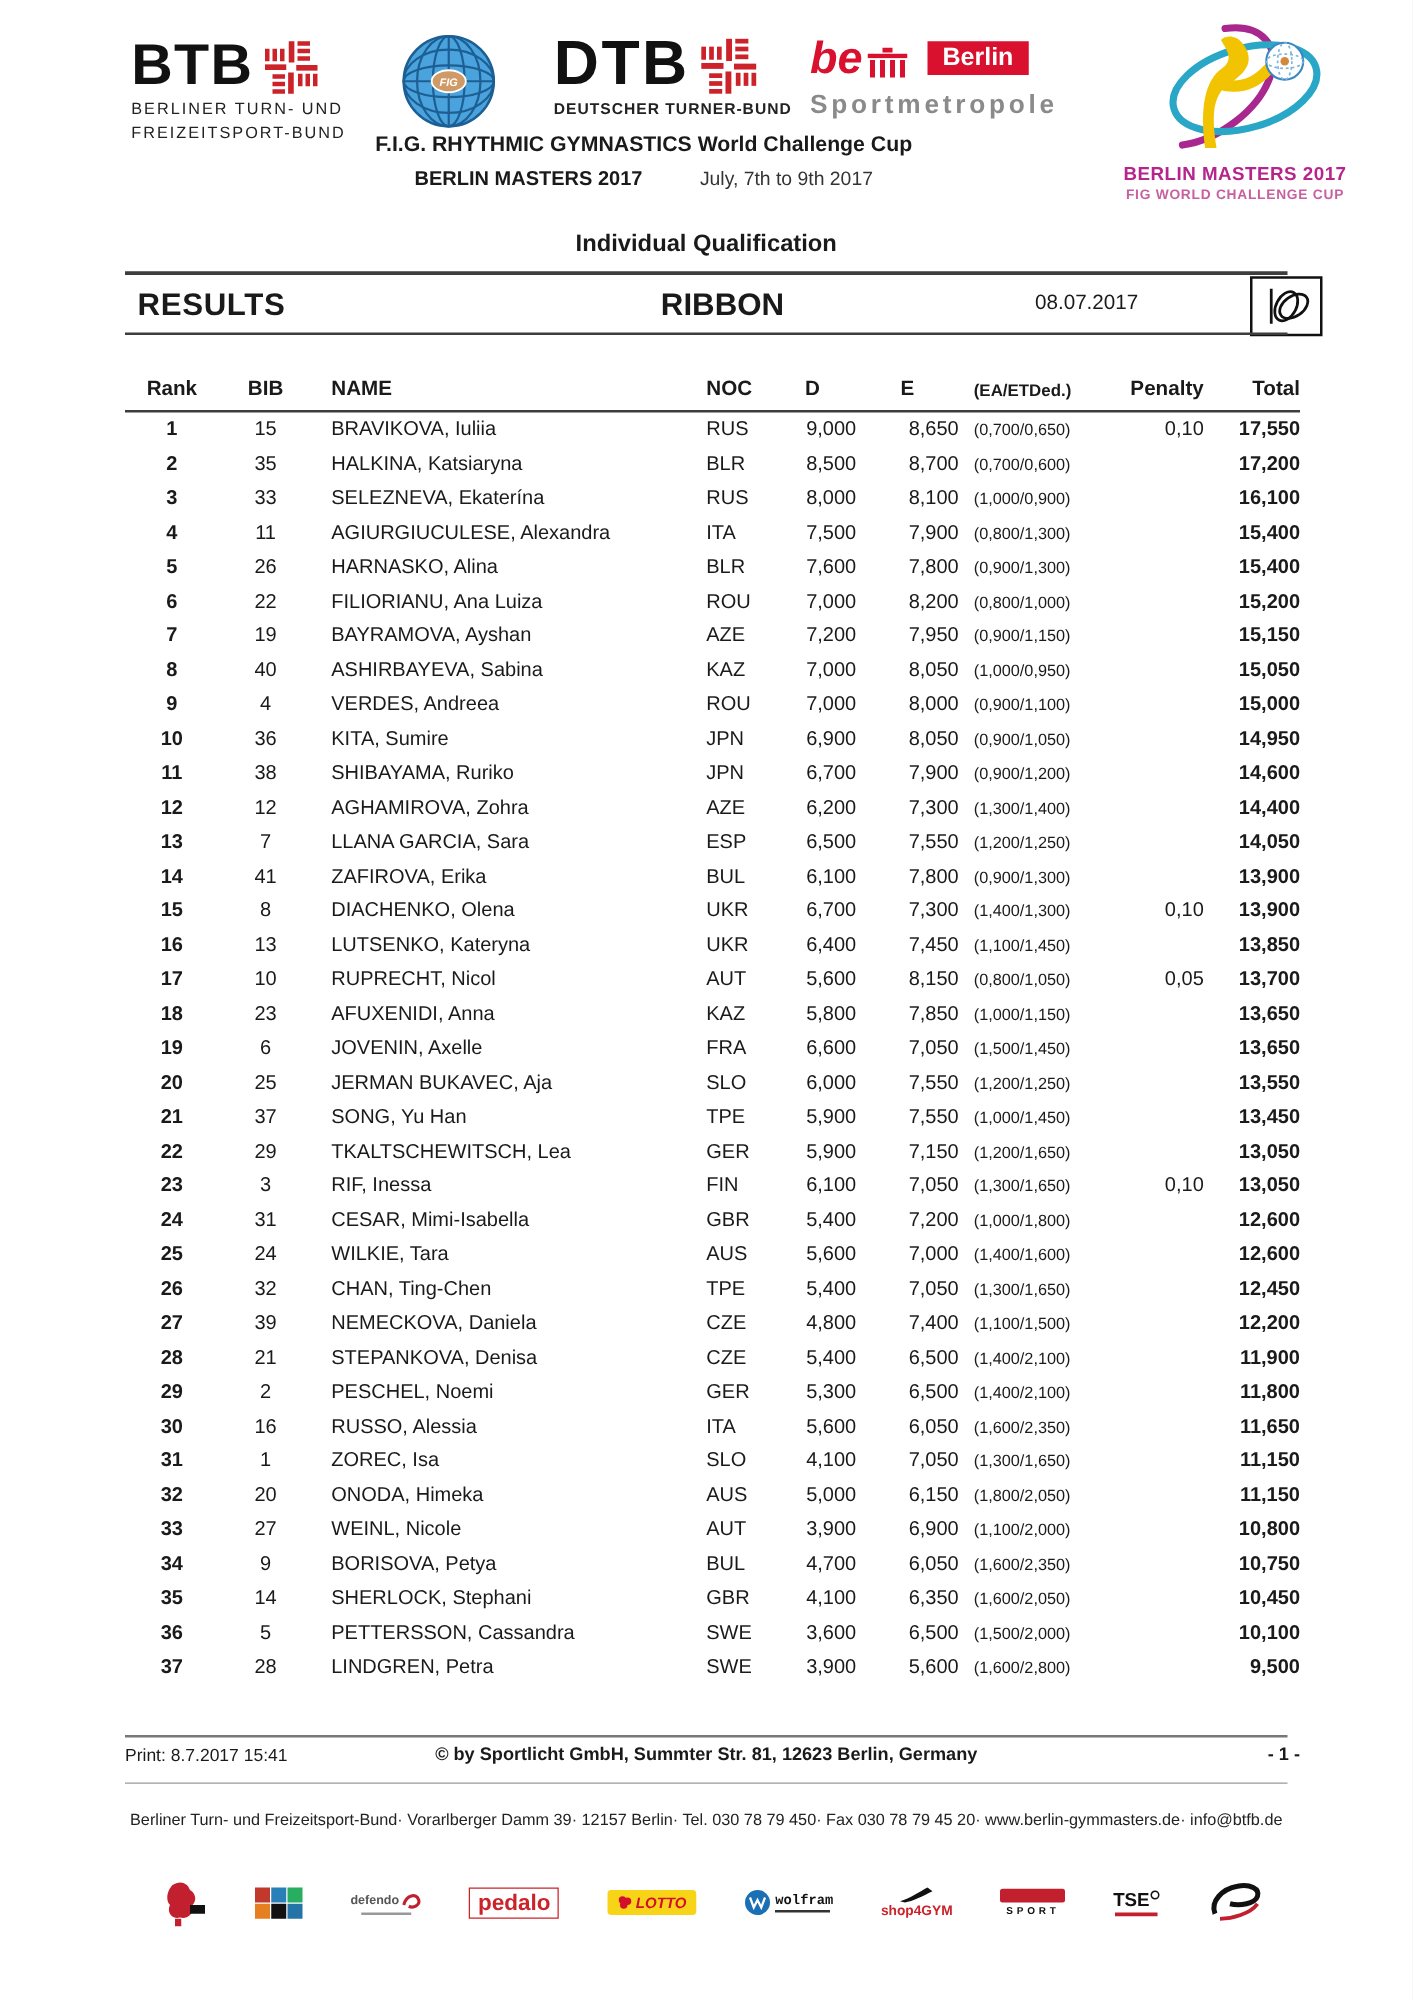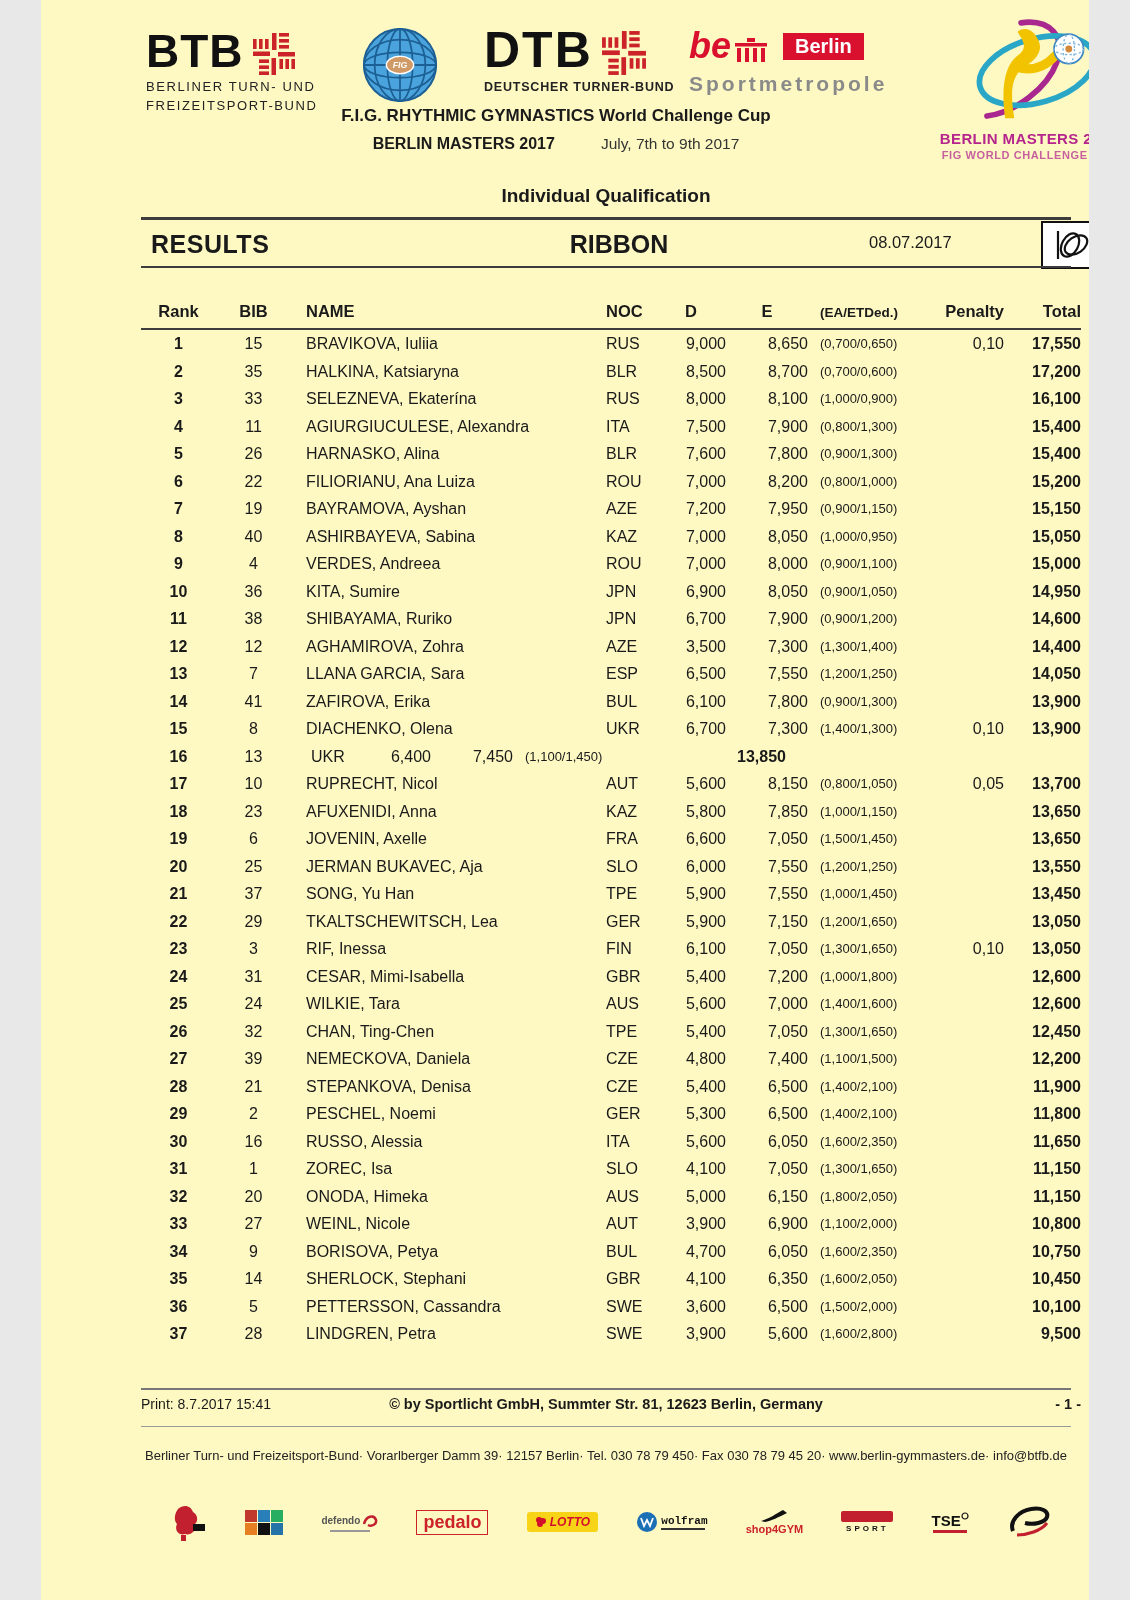--- a/index.html
+++ b/index.html
@@ -1,17 +1,17 @@
 <!DOCTYPE html>
 <html><head>
 <meta charset="utf-8">
 <style>
   * { box-sizing: border-box; margin: 0; padding: 0; }
   body { background: #e8e8e8; font-family: "Liberation Sans", "DejaVu Sans", sans-serif; }
-  .page { position: relative; width: 1048px; height: 1600px; background: #fef9c3; margin: 0 auto; color: #1a1a1a; overflow: hidden; }
+  .page { position: relative; width: 1130px; height: 1600px; background: #ffffff; margin: 0 auto; color: #1a1a1a; overflow: hidden; }
 
   
   .logo-btb { position: absolute; left: 105px; top: 30px; }
   .btb-row { display: flex; align-items: flex-start; }
   .btb-text { font-size: 46px; font-weight: 800; letter-spacing: 1px; line-height: 0.95; color: #111; }
   .turner-cross { margin-left: 8px; margin-top: 2px; }
   .btb-sub { font-size: 13px; letter-spacing: 1.6px; color: #222; line-height: 1.25; margin-top: 3px; }
 
   .logo-fig { position: absolute; left: 320px; top: 26px; text-align: right; }
 
@@ -353,21 +353,21 @@
       <div class="td c-ea">(0,900/1,200)</div>
       <div class="td c-pen"></div>
       <div class="td c-total">14,600</div>
     </div>
 
     <div class="tr">
       <div class="td c-rank">12</div>
       <div class="td c-bib">12</div>
       <div class="td c-name">AGHAMIROVA, Zohra</div>
       <div class="td c-noc">AZE</div>
-      <div class="td c-d">3,500</div>
+      <div class="td c-d">6,200</div>
       <div class="td c-e">7,300</div>
       <div class="td c-ea">(1,300/1,400)</div>
       <div class="td c-pen"></div>
       <div class="td c-total">14,400</div>
     </div>
 
     <div class="tr">
       <div class="td c-rank">13</div>
       <div class="td c-bib">7</div>
       <div class="td c-name">LLANA GARCIA, Sara</div>
@@ -399,20 +399,21 @@
       <div class="td c-d">6,700</div>
       <div class="td c-e">7,300</div>
       <div class="td c-ea">(1,400/1,300)</div>
       <div class="td c-pen">0,10</div>
       <div class="td c-total">13,900</div>
     </div>
 
     <div class="tr">
       <div class="td c-rank">16</div>
       <div class="td c-bib">13</div>
+      <div class="td c-name">LUTSENKO, Kateryna</div>
       <div class="td c-noc">UKR</div>
       <div class="td c-d">6,400</div>
       <div class="td c-e">7,450</div>
       <div class="td c-ea">(1,100/1,450)</div>
       <div class="td c-pen"></div>
       <div class="td c-total">13,850</div>
     </div>
 
     <div class="tr">
       <div class="td c-rank">17</div>

